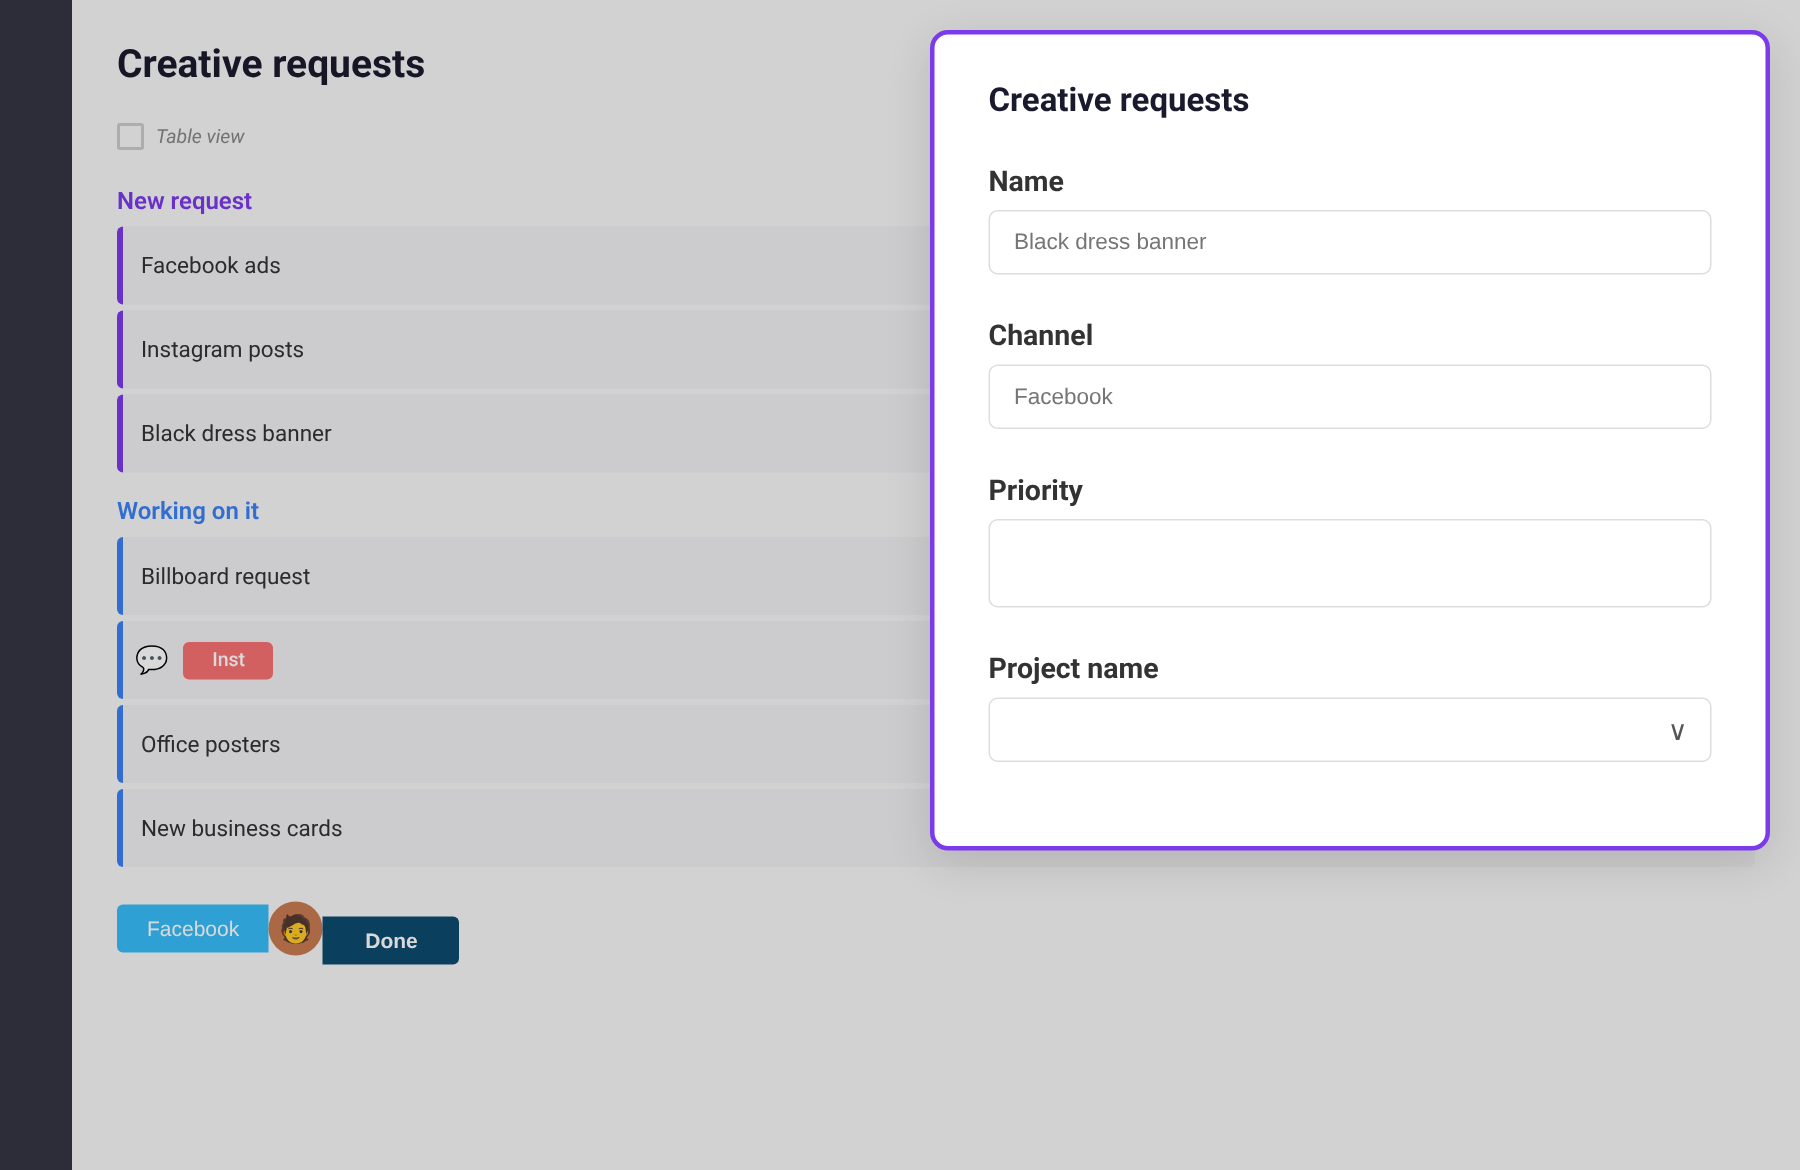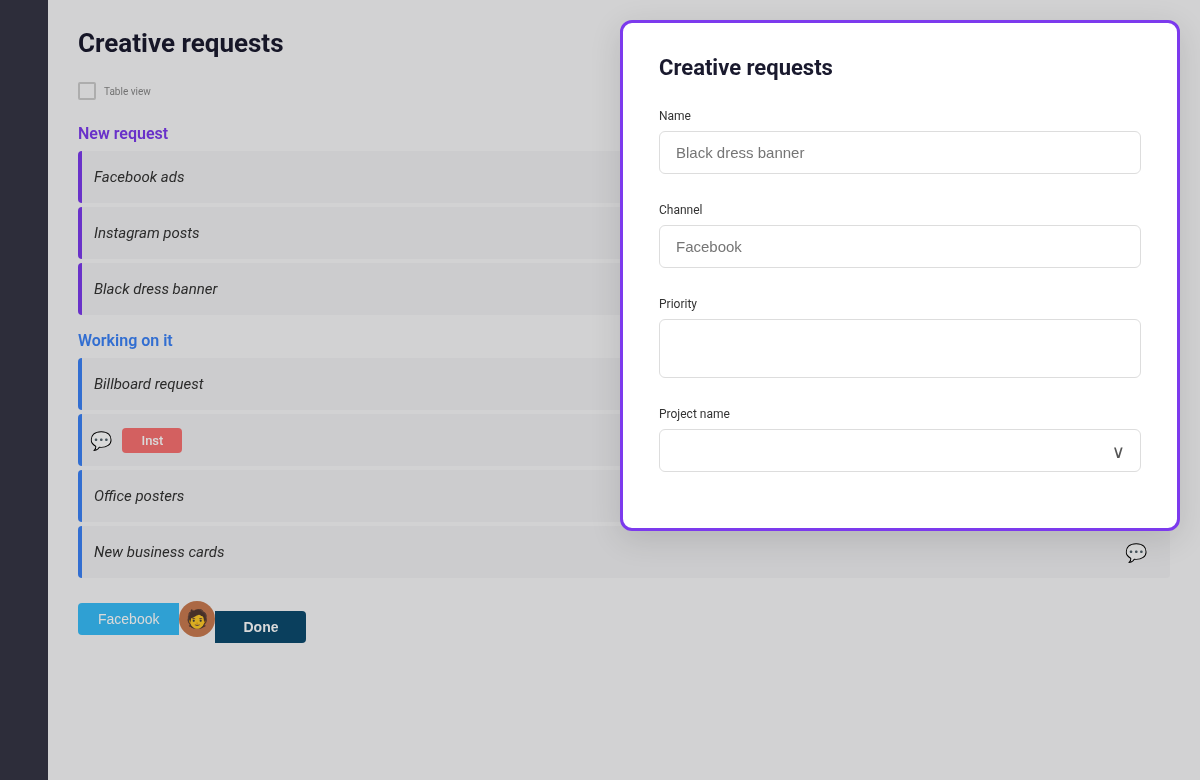--- a/index.html
+++ b/index.html
@@ -46,22 +46,23 @@
     }
 
     .table-view-checkbox {
       width: 18px;
       height: 18px;
       border: 2px solid #ccc;
       border-radius: 2px;
     }
 
     .table-view-label {
-      font-size: 10px;
+      font-size: 13px;
       color: #888;
+      font-style: italic;
     }
 
     
     .section-header {
       font-size: 16px;
       font-weight: 600;
       margin-bottom: 8px;
       margin-top: 8px;
     }
 
@@ -96,21 +97,20 @@
     }
 
     .request-item.purple-border::before { background: #7c3aed; }
     .request-item.blue-border::before { background: #3b82f6; }
 
     .item-name {
       flex: 1;
       font-size: 15px;
       color: #333;
       padding-left: 4px;
-      font-style: italic;
     }
 
     .item-comment-icon {
       color: #aaa;
       font-size: 18px;
       margin-right: 10px;
     }
 
     .item-comment-icon.active {
       color: #3b82f6;
@@ -198,22 +198,22 @@
       font-weight: 700;
       color: #1a1a2e;
       margin-bottom: 24px;
     }
 
     .form-group {
       margin-bottom: 24px;
     }
 
     .form-label {
-      font-size: 12px;
-      font-weight: 400;
+      font-size: 19px;
+      font-weight: 700;
       color: #333;
       margin-bottom: 8px;
       display: block;
       margin-top: 29px;
     }
 
     .form-input {
       width: 100%;
       border: 1.5px solid #ddd;
       border-radius: 6px;

